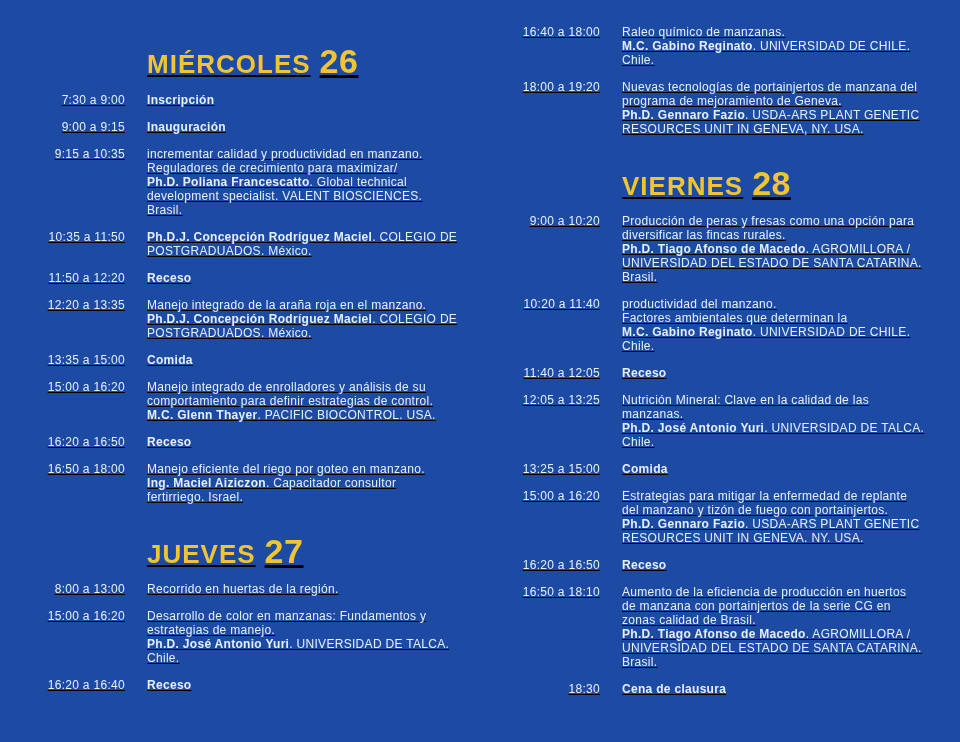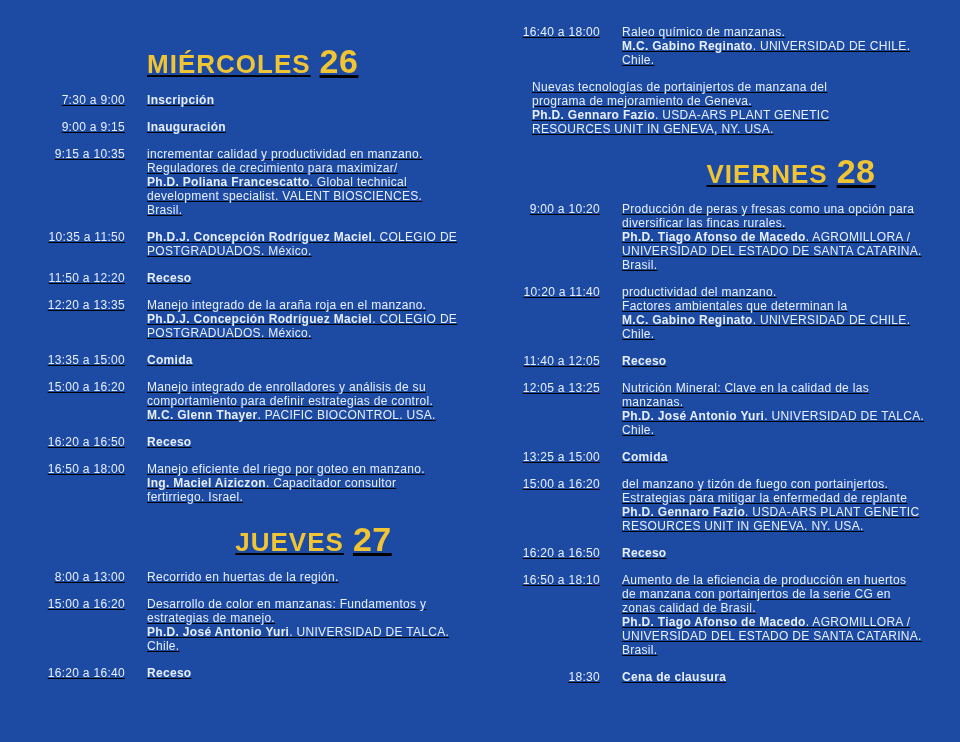--- a/index.html
+++ b/index.html
@@ -21,21 +21,21 @@
   .col-right { padding: 25px 0 0 30px; }
 
   .day-heading {
     margin-left: 112px;
     margin-bottom: 12px;
     display: flex;
     align-items: baseline;
     color: var(--accent, #f0c433);
     white-space: nowrap;
   }
-  .day-heading.gap { margin-top: 16px; margin-bottom: 11px; justify-content: center; }
+  .day-heading.gap { margin-top: 28px; margin-bottom: 11px; }
   .day-name {
     font-size: 26px; font-weight: 700; letter-spacing: 1px;
   }
   .day-number {
     font-size: 34px; font-weight: 700; margin-left: 9px; letter-spacing: 0.5px;
   }
 
   .event {
     display: flex;
     margin-bottom: 13px;
@@ -164,20 +164,21 @@
   <div class="col col-right">
       <div class="event">
         <div class="time">16:40 a 18:00</div>
         <div class="desc">
           <div class="line"><span>Raleo químico de manzanas.</span></div>
           <div class="line"><span class="b">M.C. Gabino Reginato</span><span>. UNIVERSIDAD DE CHILE.</span></div>
           <div class="line"><span>Chile.</span></div>
         </div>
       </div>
       <div class="event">
+        <div class="time">18:00 a 19:20</div>
         <div class="desc">
           <div class="line"><span>Nuevas tecnologías de portainjertos de manzana del</span></div>
           <div class="line"><span>programa de mejoramiento de Geneva.</span></div>
           <div class="line"><span class="b">Ph.D. Gennaro Fazio</span><span>. USDA-ARS PLANT GENETIC</span></div>
           <div class="line"><span>RESOURCES UNIT IN GENEVA, NY. USA.</span></div>
         </div>
       </div>
       <div class="day-heading gap">
         <span class="day-name">VIERNES</span>
         <span class="day-number">28</span>
@@ -218,22 +219,22 @@
       </div>
       <div class="event">
         <div class="time">13:25 a 15:00</div>
         <div class="desc">
           <div class="line"><span class="b">Comida</span></div>
         </div>
       </div>
       <div class="event">
         <div class="time">15:00 a 16:20</div>
         <div class="desc">
+          <div class="line"><span>Estrategias para mitigar la enfermedad de replante</span></div>
           <div class="line"><span>del manzano y tizón de fuego con portainjertos.</span></div>
-          <div class="line"><span>Estrategias para mitigar la enfermedad de replante</span></div>
           <div class="line"><span class="b">Ph.D. Gennaro Fazio</span><span>. USDA-ARS PLANT GENETIC</span></div>
           <div class="line"><span>RESOURCES UNIT IN GENEVA. NY. USA.</span></div>
         </div>
       </div>
       <div class="event">
         <div class="time">16:20 a 16:50</div>
         <div class="desc">
           <div class="line"><span class="b">Receso</span></div>
         </div>
       </div>

